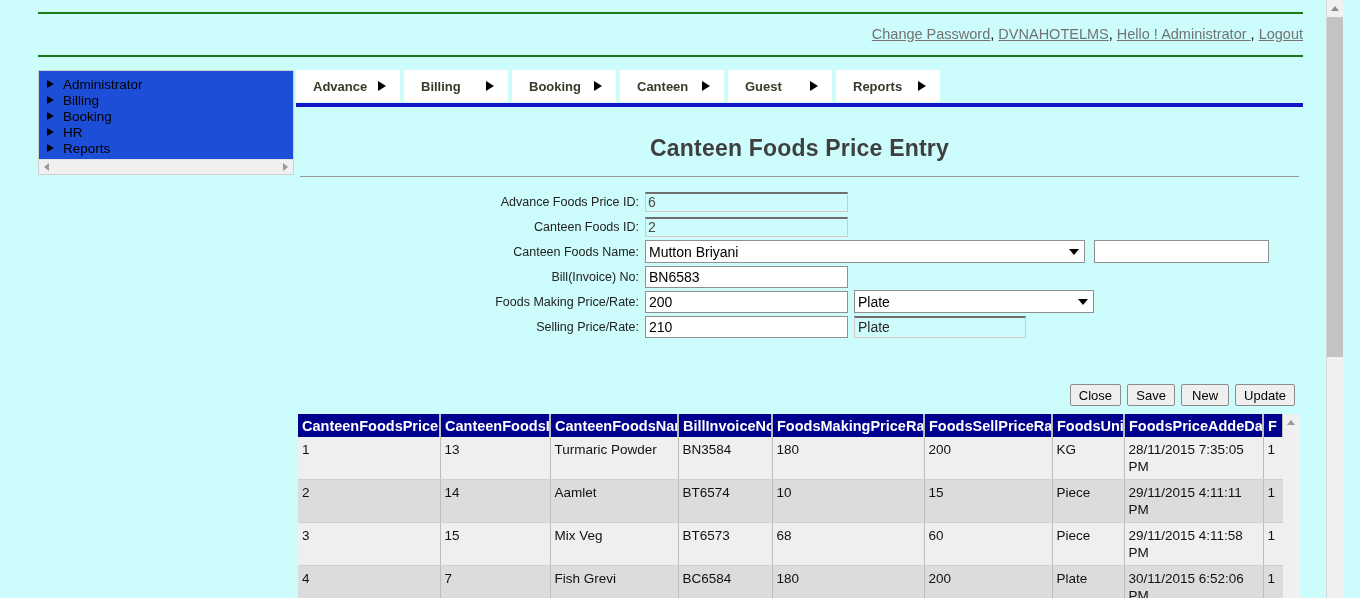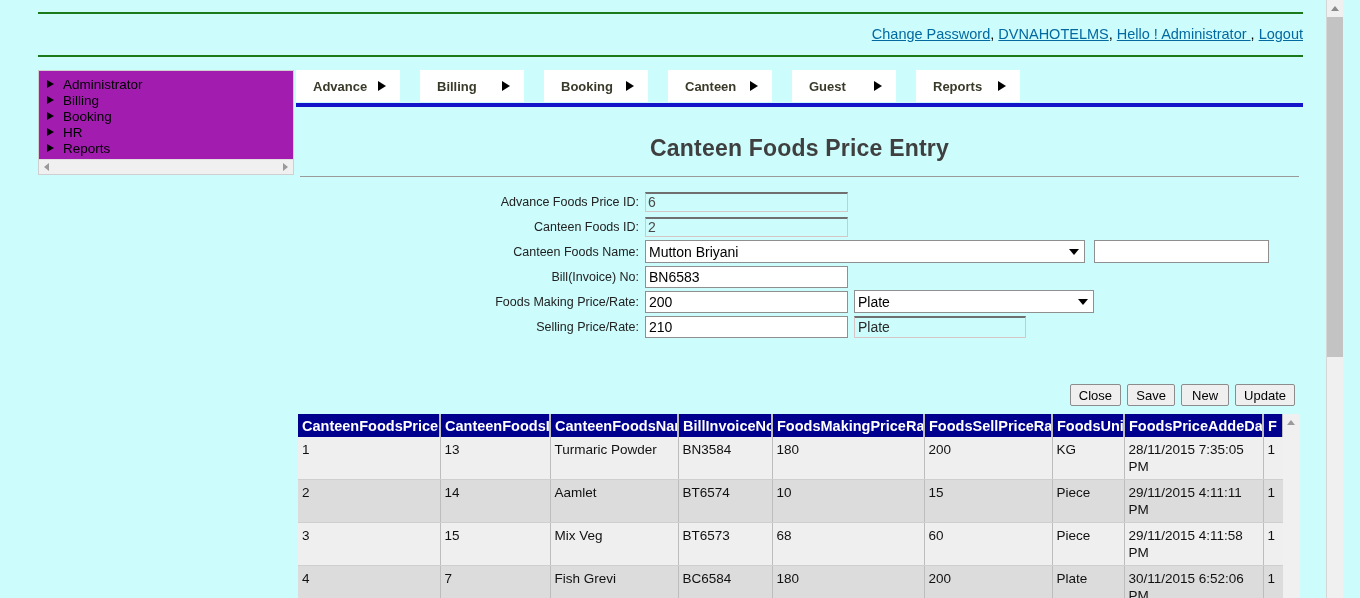--- a/index.html
+++ b/index.html
@@ -50,30 +50,30 @@
   #hr-second { left: 38px; top: 55px;  width: 1265px; }
 
   #account-links {
     position: absolute;
     left: 38px; top: 26px; width: 1265px;
     text-align: right;
     font-size: 14.5px;
     color: #000;
   }
   #account-links a {
-    color: #0369a1;
+    color: #737373;
   }
   #account-links .sep { text-decoration: none; }
 
   
   #tree-panel {
     position: absolute;
     left: 38px; top: 70px;
     width: 256px; height: 105px;
-    background: #a21caf;
+    background: #1d4ed8;
     border: 1px solid #cfcfcf;
     overflow: hidden;
   }
   .tree-item {
     height: 16px;
     line-height: 16px;
     padding-left: 8px;
     font-size: 13.5px;
     color: #000;
     white-space: nowrap;
@@ -113,21 +113,20 @@
     border-bottom: 4px solid transparent;
     border-left: 5px solid #9a9a9a;
   }
 
   
   #menu-bar {
     position: absolute;
     left: 296px; top: 70px;
     width: 1007px; height: 32px;
     display: flex;
-    gap: 16px;
   }
   .menu-item {
     width: 104px;
     height: 32px;
     background: #ffffff;
     margin-right: 4px;
     display: flex;
     align-items: center;
     justify-content: space-between;
     padding: 0 14px 0 17px;

